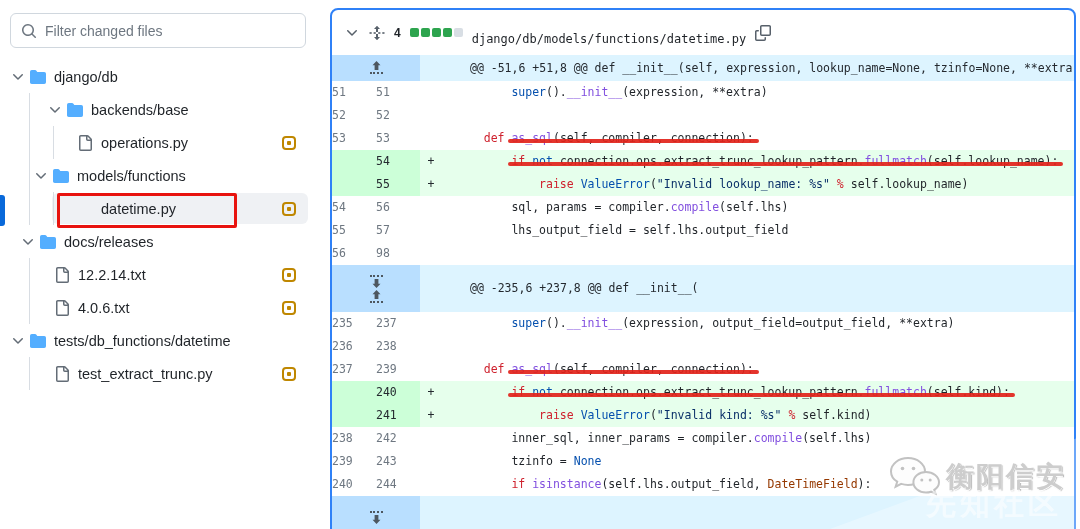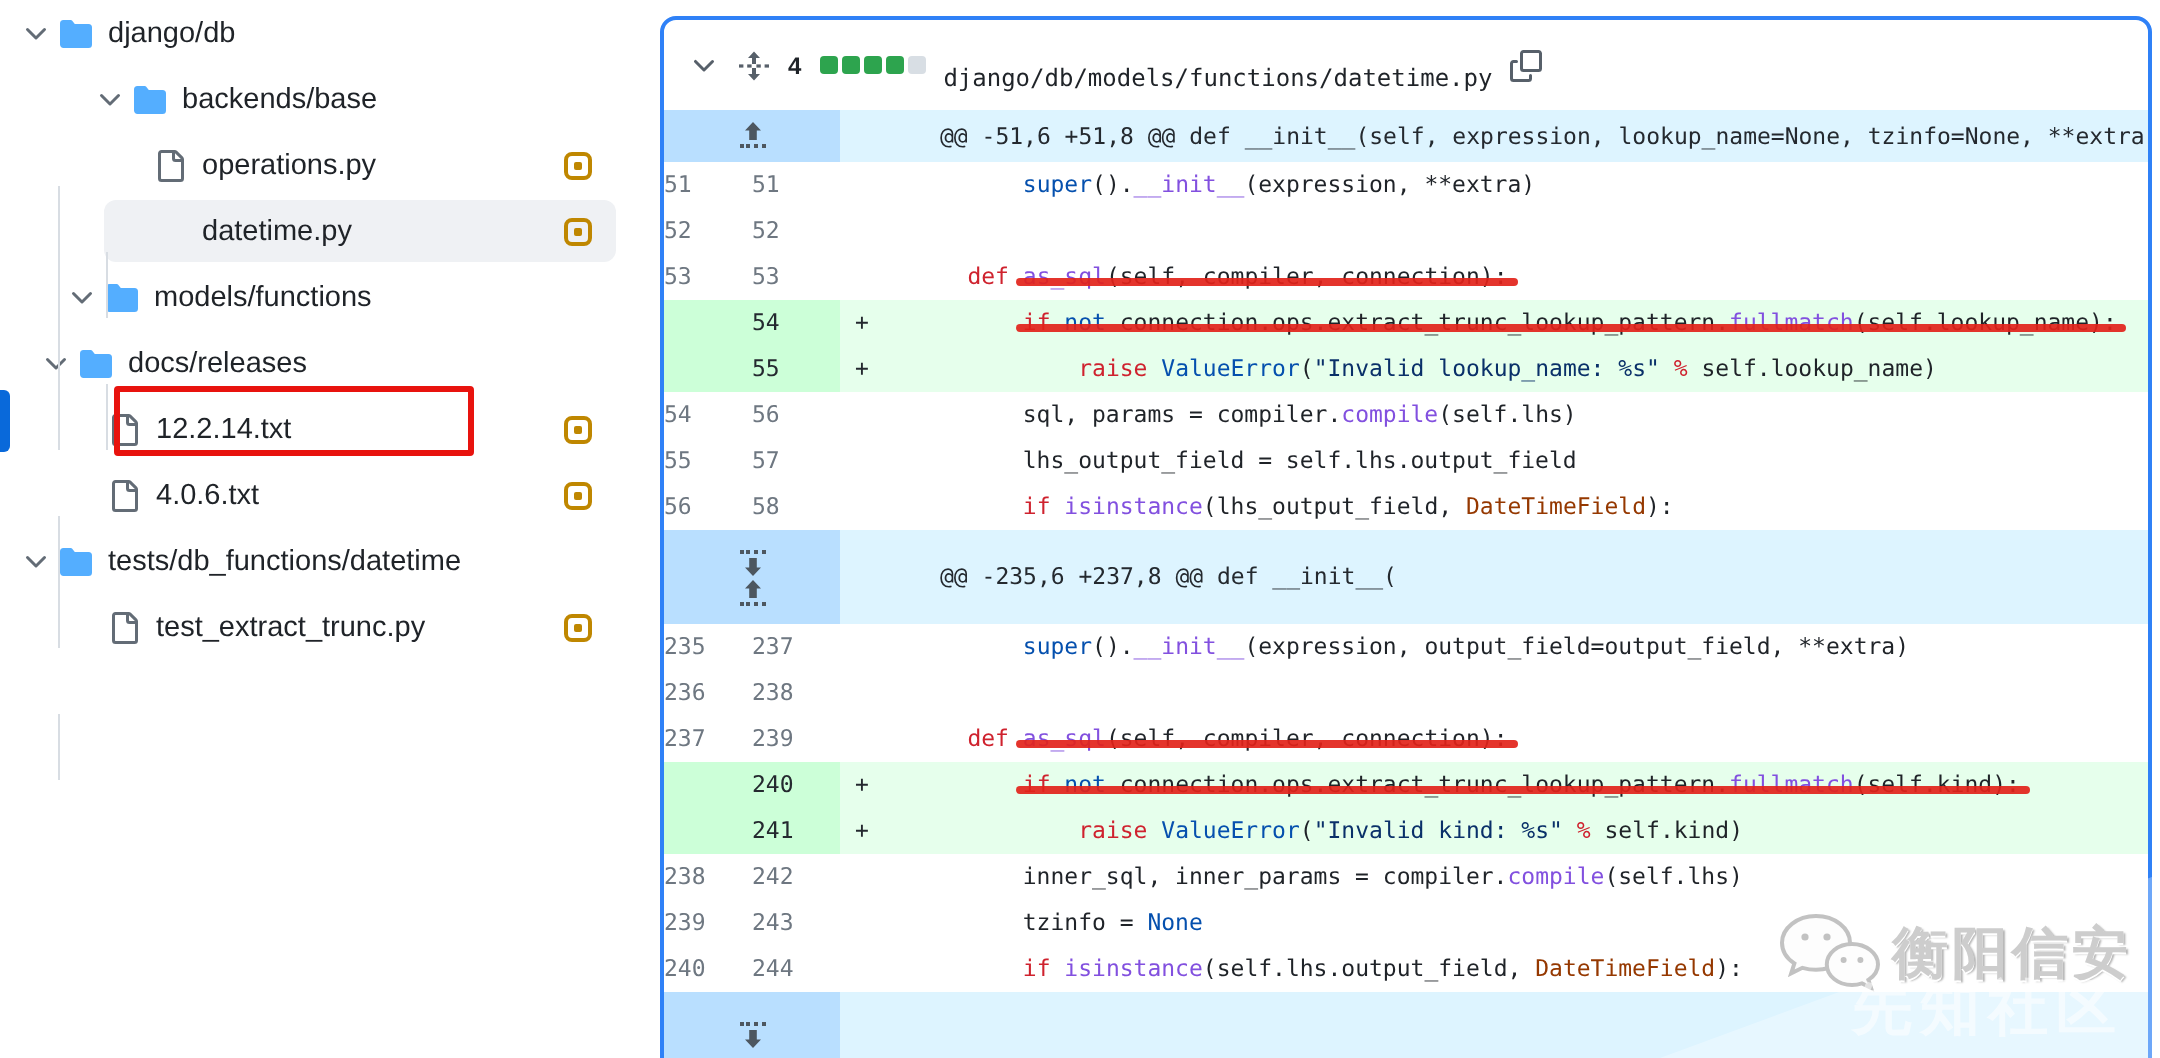--- a/index.html
+++ b/index.html
@@ -75,20 +75,26 @@
   .watermark { position:absolute; right:14px; bottom:30px; z-index:6; display:flex; align-items:center; gap:6px; pointer-events:none; }
   .wm-text { font-size:28px; font-weight:bold; letter-spacing:2px; color:#cdcdcd;
              text-shadow:0 1px 0 #ffffff, 1px 1px 1px #b5b5b5; }
   .wm-sub { position:absolute; right:4px; bottom:-26px; font-size:30px; font-weight:bold;
             letter-spacing:4px; color:rgba(255,255,255,0.55); white-space:nowrap; }
 </style>
 </head>
 <body>
 
 <div class="sidebar">
+  <div class="filter-box">
+    <svg class="s-icon" width="16" height="16" viewBox="0 0 16 16">
+        <path d="M10.68 11.74a6 6 0 1 1 1.06-1.06l3.04 3.04a.75.75 0 1 1-1.06 1.06ZM11.5 7a4.5 4.5 0 1 0-9 0 4.5 4.5 0 0 0 9 0Z" fill="#6e7781"></path>
+      </svg>
+    <input type="text" placeholder="Filter changed files" style="">
+  </div>
   <div class="tree" id="tree">
       <div class="tree-row" style="padding-left: 10px;">
         <svg class="chev" viewBox="0 0 16 16" width="16" height="16">
           <path d="M12.78 5.22a.749.749 0 0 1 0 1.06l-4.25 4.25a.749.749 0 0 1-1.06 0L3.22 6.28a.749.749 0 1 1 1.06-1.06L8 8.939l3.72-3.719a.749.749 0 0 1 1.06 0Z" fill="#636c76"></path>
         </svg>
         <svg class="t-icon" viewBox="0 0 16 16" width="16" height="16">
           <path d="M1.75 1A1.75 1.75 0 0 0 0 2.75v10.5C0 14.216.784 15 1.75 15h12.5A1.75 1.75 0 0 0 16 13.25v-8.5A1.75 1.75 0 0 0 14.25 3H7.5a.25.25 0 0 1-.2-.1l-.9-1.2C6.07 1.26 5.55 1 5 1H1.75Z" fill="#54aeff"></path>
         </svg>
         <span class="tree-label">django/db</span>
       </div>
@@ -101,35 +107,35 @@
         </svg>
         <span class="tree-label">backends/base</span>
       </div>
       <div class="tree-row" style="padding-left: 77px;">
         <svg class="t-icon" viewBox="0 0 16 16" width="16" height="16">
           <path d="M2 1.75C2 .784 2.784 0 3.75 0h6.586c.464 0 .909.184 1.237.513l2.914 2.914c.329.328.513.773.513 1.237v9.586A1.75 1.75 0 0 1 13.25 16h-9.5A1.75 1.75 0 0 1 2 14.25Zm1.75-.25a.25.25 0 0 0-.25.25v12.5c0 .138.112.25.25.25h9.5a.25.25 0 0 0 .25-.25V6h-2.75A1.75 1.75 0 0 1 9 4.25V1.5Zm6.75.062V4.25c0 .138.112.25.25.25h2.688l-.011-.013-2.914-2.914-.013-.011Z" fill="#636c76"></path>
         </svg>
         <span class="tree-label">operations.py</span>
         <div class="badge-mod"></div>
       </div>
+      <div class="tree-row" style="padding-left: 33px;">
+        <svg class="chev" viewBox="0 0 16 16" width="16" height="16">
+          <path d="M12.78 5.22a.749.749 0 0 1 0 1.06l-4.25 4.25a.749.749 0 0 1-1.06 0L3.22 6.28a.749.749 0 1 1 1.06-1.06L8 8.939l3.72-3.719a.749.749 0 0 1 1.06 0Z" fill="#636c76"></path>
+        </svg>
+        <svg class="t-icon" viewBox="0 0 16 16" width="16" height="16">
+          <path d="M1.75 1A1.75 1.75 0 0 0 0 2.75v10.5C0 14.216.784 15 1.75 15h12.5A1.75 1.75 0 0 0 16 13.25v-8.5A1.75 1.75 0 0 0 14.25 3H7.5a.25.25 0 0 1-.2-.1l-.9-1.2C6.07 1.26 5.55 1 5 1H1.75Z" fill="#54aeff"></path>
+        </svg>
+        <span class="tree-label">models/functions</span>
+      </div>
       <div class="tree-row sel" style="padding-left: 77px;">
         <svg class="t-icon" viewBox="0 0 16 16" width="16" height="16">
           <path d="M2 1.75C2 .784 2.784 0 3.75 0h6.586c.464 0 .909.184 1.237.513l2.914 2.914c.329.328.513.773.513 1.237v9.586A1.75 1.75 0 0 1 13.25 16h-9.5A1.75 1.75 0 0 1 2 14.25Zm1.75-.25a.25.25 0 0 0-.25.25v12.5c0 .138.112.25.25.25h9.5a.25.25 0 0 0 .25-.25V6h-2.75A1.75 1.75 0 0 1 9 4.25V1.5Zm6.75.062V4.25c0 .138.112.25.25.25h2.688l-.011-.013-2.914-2.914-.013-.011Z" fill="#636c76"></path>
         </svg>
         <span class="tree-label">datetime.py</span>
         <div class="badge-mod"></div>
-      </div>
-      <div class="tree-row" style="padding-left: 33px;">
-        <svg class="chev" viewBox="0 0 16 16" width="16" height="16">
-          <path d="M12.78 5.22a.749.749 0 0 1 0 1.06l-4.25 4.25a.749.749 0 0 1-1.06 0L3.22 6.28a.749.749 0 1 1 1.06-1.06L8 8.939l3.72-3.719a.749.749 0 0 1 1.06 0Z" fill="#636c76"></path>
-        </svg>
-        <svg class="t-icon" viewBox="0 0 16 16" width="16" height="16">
-          <path d="M1.75 1A1.75 1.75 0 0 0 0 2.75v10.5C0 14.216.784 15 1.75 15h12.5A1.75 1.75 0 0 0 16 13.25v-8.5A1.75 1.75 0 0 0 14.25 3H7.5a.25.25 0 0 1-.2-.1l-.9-1.2C6.07 1.26 5.55 1 5 1H1.75Z" fill="#54aeff"></path>
-        </svg>
-        <span class="tree-label">models/functions</span>
       </div>
       <div class="tree-row" style="padding-left: 20px;">
         <svg class="chev" viewBox="0 0 16 16" width="16" height="16">
           <path d="M12.78 5.22a.749.749 0 0 1 0 1.06l-4.25 4.25a.749.749 0 0 1-1.06 0L3.22 6.28a.749.749 0 1 1 1.06-1.06L8 8.939l3.72-3.719a.749.749 0 0 1 1.06 0Z" fill="#636c76"></path>
         </svg>
         <svg class="t-icon" viewBox="0 0 16 16" width="16" height="16">
           <path d="M1.75 1A1.75 1.75 0 0 0 0 2.75v10.5C0 14.216.784 15 1.75 15h12.5A1.75 1.75 0 0 0 16 13.25v-8.5A1.75 1.75 0 0 0 14.25 3H7.5a.25.25 0 0 1-.2-.1l-.9-1.2C6.07 1.26 5.55 1 5 1H1.75Z" fill="#54aeff"></path>
         </svg>
         <span class="tree-label">docs/releases</span>
       </div>
@@ -255,23 +261,22 @@
         <div class="c-code"><span class="tok-p">        sql, params = compiler.</span><span class="tok-f">compile</span><span class="tok-p">(self.lhs)</span></div>
       </div>
       <div class="dr ctx">
         <div class="c-num">55</div>
         <div class="c-num">57</div>
         <div class="c-mark"></div>
         <div class="c-code"><span class="tok-p">        lhs_output_field = self.lhs.output_field</span></div>
       </div>
       <div class="dr ctx">
         <div class="c-num">56</div>
-        <div class="c-num">58</div>
-        <div class="c-mark"></div>
-        <div class="c-code"><span class="tok-p">        </span><span class="tok-k">if </span><span class="tok-f">isinstance</span><span class="tok-p">(lhs_output_field, </span><span class="tok-c">DateTimeField</span><span class="tok-p">):</span></div>
+        <div class="c-num">98</div>
+        <div class="c-mark"></div>
       </div>
       <div class="dr hunk" style="min-height: 47px;">
         <div class="c-gutter">
           <div class="fold-btn">
             <div class="fold-dots"></div>
             <svg width="13" height="9" viewBox="0 0 13 9">
               <path d="M6.5 9l-4-4.2h2.1V0h3.8v4.8h2.1L6.5 9z" fill="#4d5760"></path>
             </svg>
           </div>
           <div class="fold-btn">

